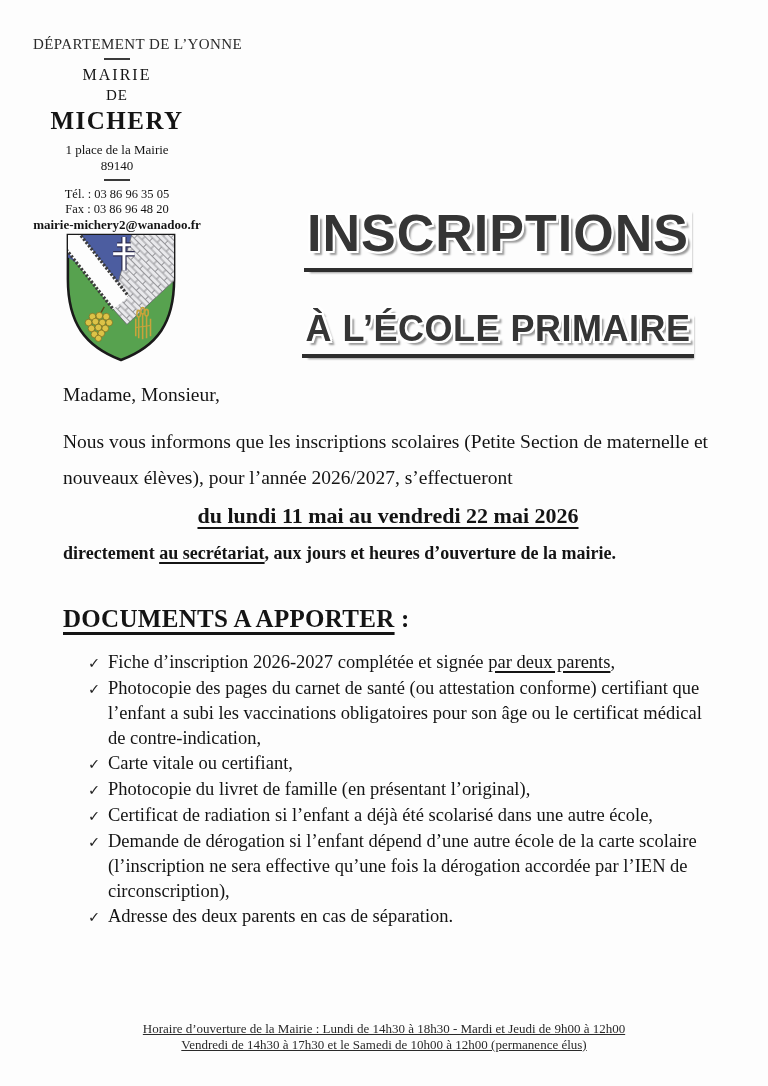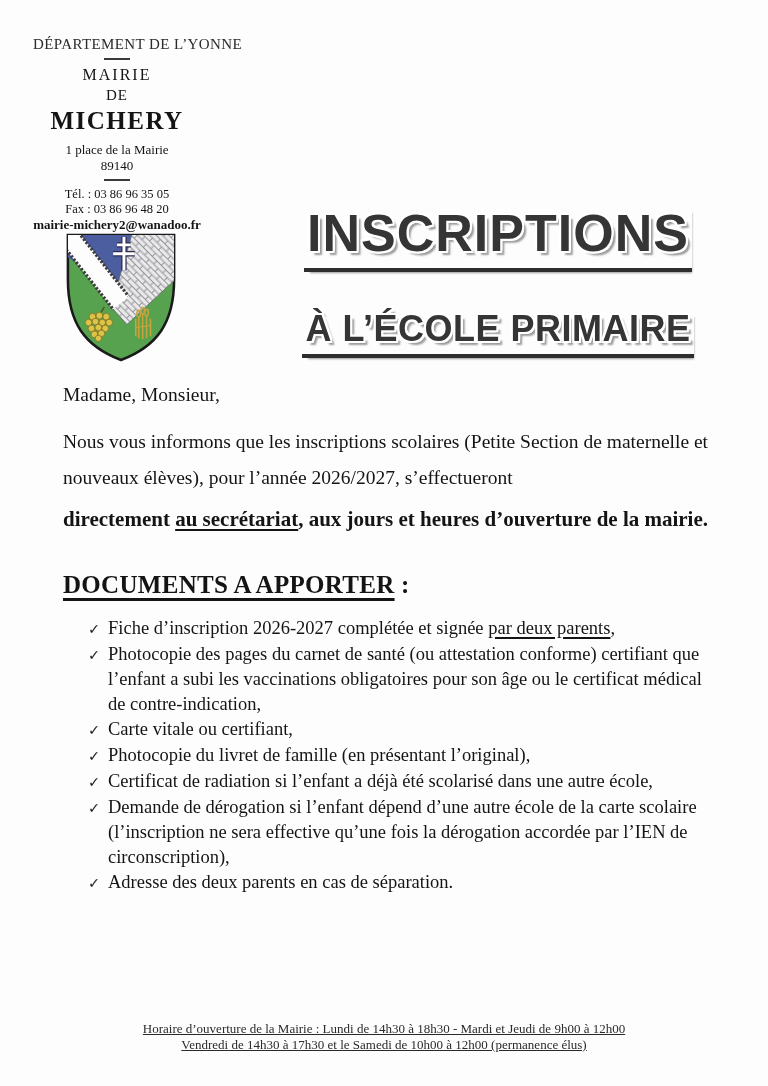--- a/index.html
+++ b/index.html
@@ -29,21 +29,21 @@
   .t1{font-size:52px;letter-spacing:1px;line-height:1.05;}
   .t2{font-size:36px;letter-spacing:0.5px;line-height:1.05;margin-top:38px;}
   .t-underline{display:inline-block;padding:0 3px 7px 3px;border-bottom:4px solid #2e2e2e;box-shadow:3px 4px 2px -3px #9a9a9a;}
 
   
   .body-block{position:absolute;top:384px;left:63px;width:650px;}
   .salutation{font-size:19.5px;}
   .intro{font-size:19.5px;line-height:36px;margin-top:18px;}
   .date-line{font-size:22px;font-weight:bold;text-align:center;margin-top:6px;line-height:28px;}
   .date-line .u2{text-decoration:underline;text-decoration-thickness:2px;text-underline-offset:4px;}
-  .direct-line{font-size:21px;font-weight:bold;margin-top:10px;white-space:nowrap;line-height:26px;}
+  .direct-line{font-size:18px;font-weight:bold;margin-top:10px;white-space:nowrap;line-height:26px;}
   .u1{text-decoration:underline;text-decoration-thickness:1.5px;text-underline-offset:3px;}
 
   .section-heading{margin-top:38px;font-size:25px;font-weight:bold;letter-spacing:0.3px;line-height:30px;}
   .section-heading .hu{text-decoration:underline;text-decoration-thickness:2.5px;text-underline-offset:5px;}
 
   ul.doc-list{list-style:none;margin:16px 0 0 0;padding:0 0 0 25px;}
   ul.doc-list li{display:flex;align-items:flex-start;font-size:18.5px;line-height:25px;}
   ul.doc-list .check{flex:0 0 20px;font-family:"DejaVu Sans",sans-serif;font-size:14.5px;color:#1d1d1d;padding-top:1px;}
   ul.doc-list .item-text{flex:1;}
   ul.doc-list .u{text-decoration:underline;text-decoration-thickness:1.5px;text-underline-offset:3px;}
@@ -126,20 +126,23 @@
       <span class="outlined t-underline">INSCRIPTIONS</span>
     </div>
     <div class="t2">
       <span class="outlined t-underline">À L’ÉCOLE PRIMAIRE</span>
     </div>
   </div>
 
   <div class="body-block">
     <div class="salutation">Madame, Monsieur,</div>
     <div class="intro">Nous vous informons que les inscriptions scolaires (Petite Section de maternelle et nouveaux élèves), pour l’année 2026/2027, s’effectueront</div>
+    <div class="date-line">
+      <span class="u2">du lundi 11 mai au vendredi 22 mai 2026</span>
+    </div>
     <div class="direct-line">
       <span>directement </span><span class="u1">au secrétariat</span><span>, aux jours et heures d’ouverture de la mairie.</span>
     </div>
 
     <div class="section-heading">
       <span class="hu">DOCUMENTS A APPORTER</span><span> :</span>
     </div>
 
     <ul class="doc-list">
         <li>

